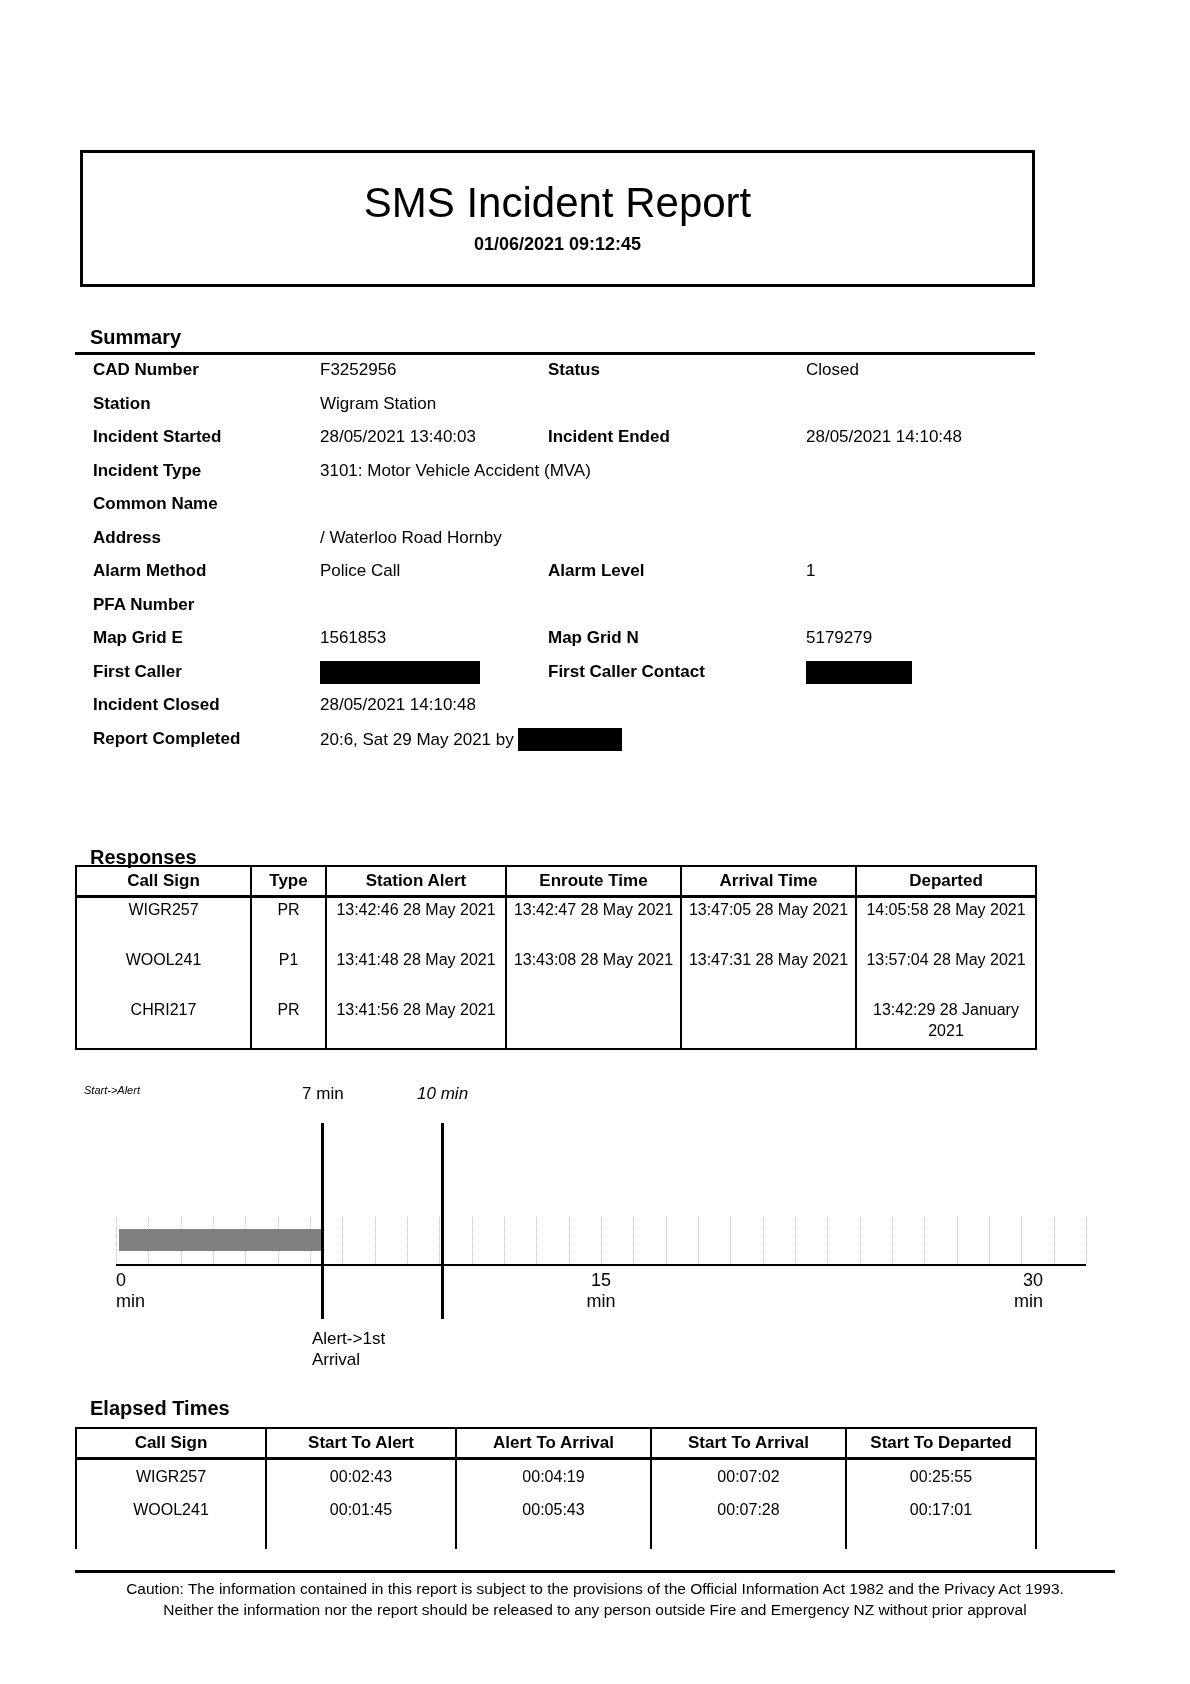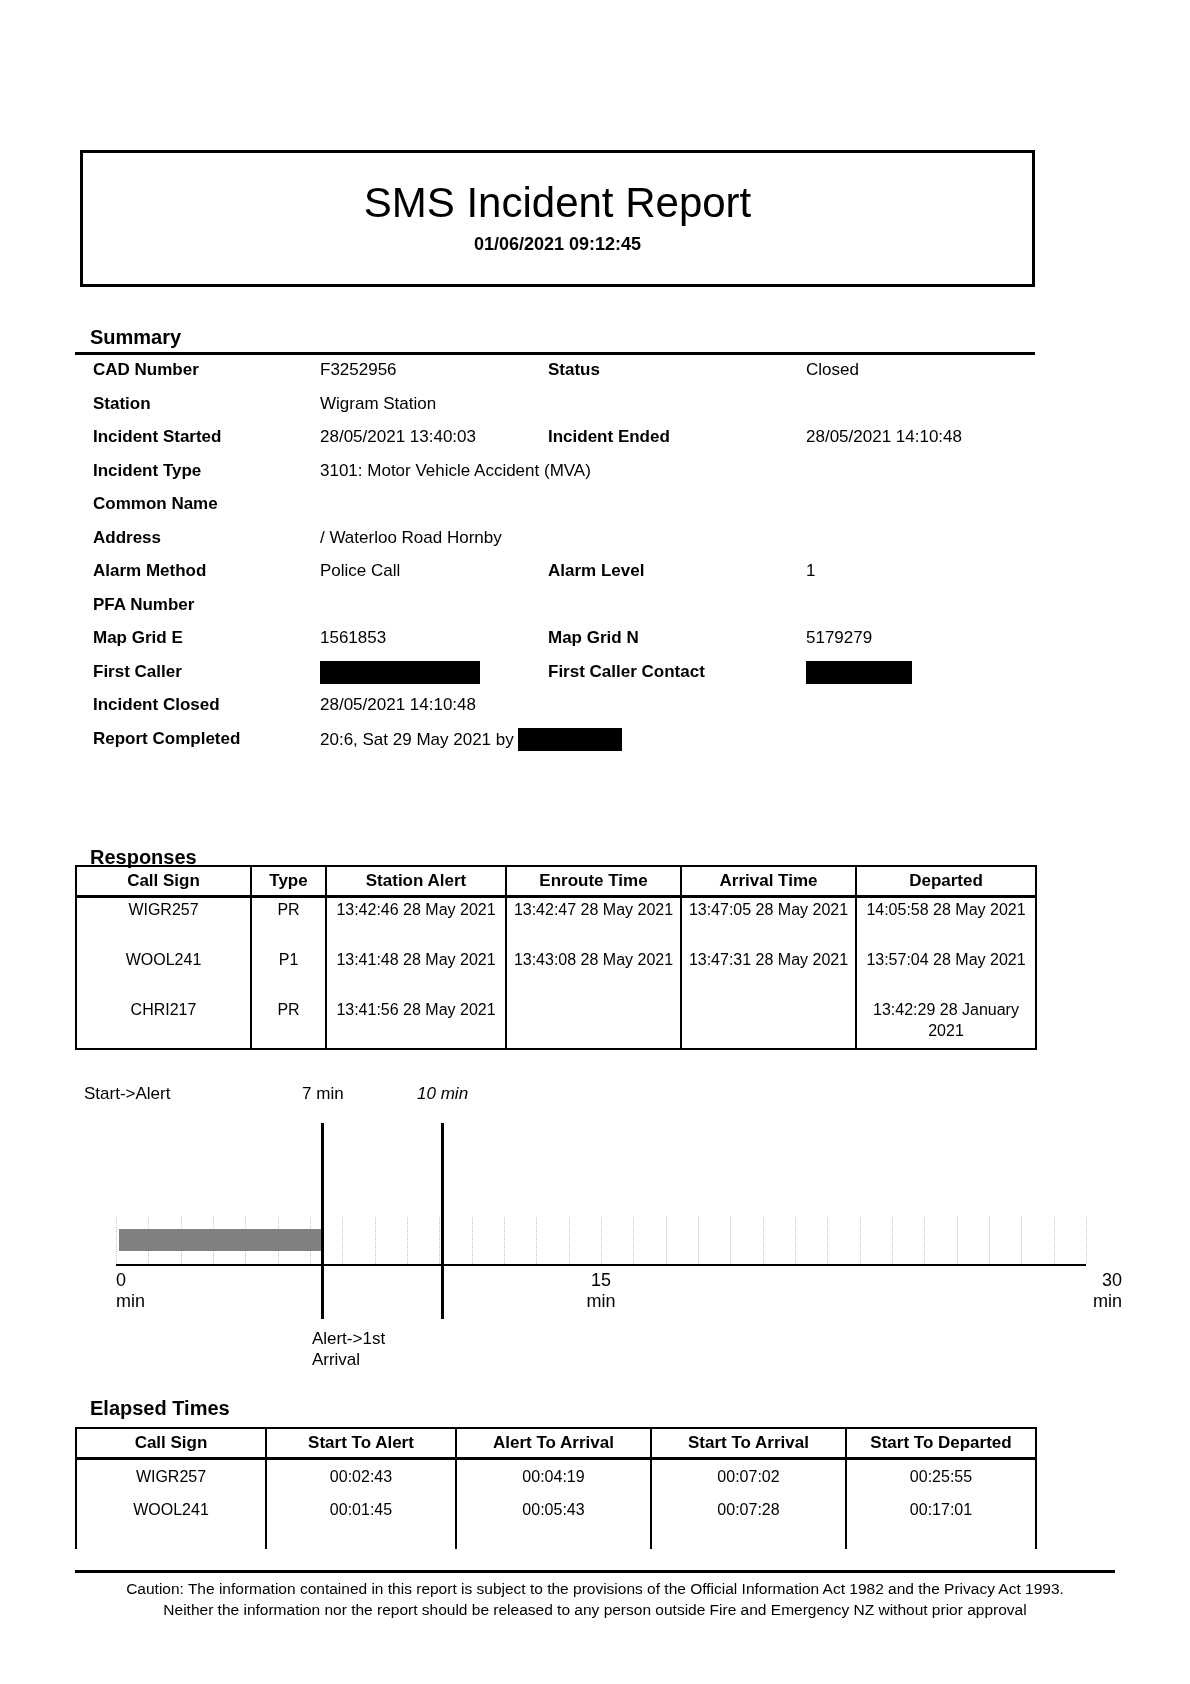--- a/index.html
+++ b/index.html
@@ -44,21 +44,21 @@
   table.dtable td{
     border-left:2px solid #000;border-right:2px solid #000;
     font-size:16px;text-align:center;padding:1px 2px;line-height:21px;
   }
   #responses-table{top:865px;}
   #responses-table td{height:48px;vertical-align:top;}
   #elapsed-table{top:1427px;border-bottom:none;}
   #elapsed-table td{height:31px;vertical-align:middle;}
   #elapsed-table tr.stub td{height:16px;}
   
-  .chart-label{position:absolute;font-size:17px;}
+  .chart-label{position:absolute;font-size:11px;font-style:italic;}
   .chart-gridline{position:absolute;top:1217px;height:47px;width:0;border-left:1px dotted #c4c4c4;}
   .chart-bar{position:absolute;top:1229px;height:22px;}
   .chart-marker-line{position:absolute;top:1123px;height:196px;width:3px;background:#000;}
   .chart-marker-label{position:absolute;top:1084px;width:90px;text-align:center;font-size:17px;}
   .chart-axis{position:absolute;top:1264px;height:2px;background:#000;}
   .chart-tick{position:absolute;top:1270px;width:80px;font-size:18px;line-height:21px;}
   .chart-annotation{position:absolute;top:1328px;font-size:17px;line-height:21px;white-space:pre-line;}
   
   .footer{
     position:absolute;left:75px;top:1570px;width:1040px;
@@ -230,21 +230,21 @@
         <div class="chart-marker-label" style="left: 397.6px; font-style: italic;">10 min</div>
         <div class="chart-axis" style="left: 116px; width: 970px;"></div>
         <div class="chart-tick" style="left: 116px; text-align: left;">
           <div>0</div>
           <div>min</div>
         </div>
         <div class="chart-tick" style="left: 561px; text-align: center;">
           <div>15</div>
           <div>min</div>
         </div>
-        <div class="chart-tick" style="left: 1042px; text-align: right;">
+        <div class="chart-tick" style="left: 963px; text-align: right;">
           <div>30</div>
           <div>min</div>
         </div>
       </div>
   </div>
 
   <div class="sec-head" style="top:1397px;">Elapsed Times</div>
   <table class="dtable" id="elapsed-table">
       <colgroup>
         <col style="width: 190px;">

